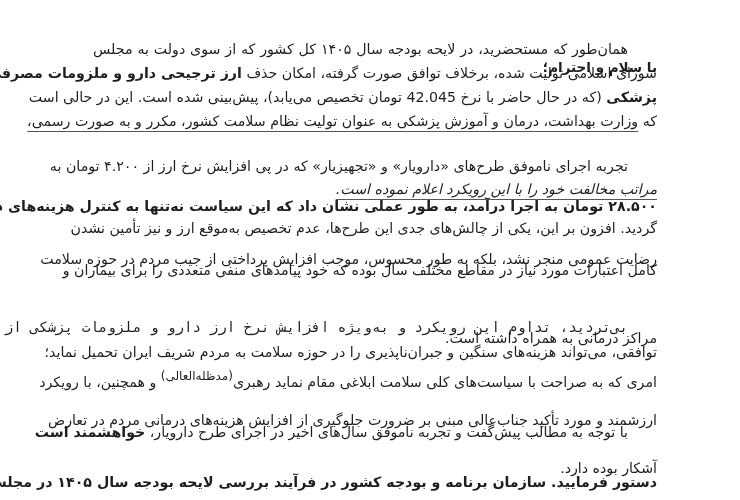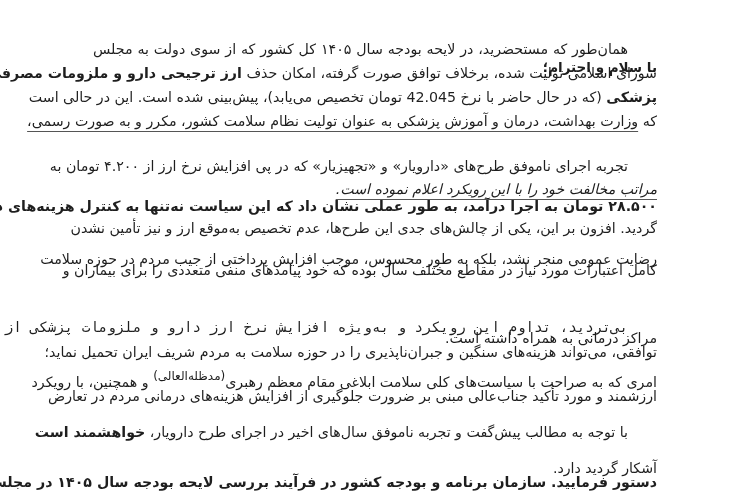--- a/index.html
+++ b/index.html
@@ -103,27 +103,27 @@
     <span>مراکز درمانی به همراه داشته است.</span>
   </div>
 
   <div class="line justify indent" style="top:316px;font-family:Liberation Mono, monospace;">
     <span>بی‌تردید، تداوم این رویکرد و به‌ویژه افزایش نرخ ارز دارو و ملزومات پزشکی از ۲۸.۵۰۰ تومان به ارز</span>
   </div>
   <div class="line justify" style="top:340px;">
     <span>توافقی، می‌تواند هزینه‌های سنگین و جبران‌ناپذیری را در حوزه سلامت به مردم شریف ایران تحمیل نماید؛</span>
   </div>
   <div class="line justify" style="top:364px;">
-    <span>امری که به صراحت با سیاست‌های کلی سلامت ابلاغی مقام معظم رهبری</span><span class="sup">(مدظله‌العالی)</span><span> و همچنین، با رویکرد</span>
+    <span>امری که به صراحت با سیاست‌های کلی سلامت ابلاغی مقام نماید رهبری</span><span class="sup">(مدظله‌العالی)</span><span> و همچنین، با رویکرد</span>
   </div>
-  <div class="line justify" style="top:384px;">
+  <div class="line justify" style="top:408px;">
     <span>ارزشمند و مورد تأکید جناب‌عالی مبنی بر ضرورت جلوگیری از افزایش هزینه‌های درمانی مردم در تعارض</span>
   </div>
   <div class="line last" style="top:412px;">
-    <span>آشکار گردید دارد.</span>
+    <span>آشکار بوده دارد.</span>
   </div>
 
   <div class="line justify indent" style="top:420px;">
     <span>با توجه به مطالب پیش‌گفت و تجربه ناموفق سال‌های اخیر در اجرای طرح دارویار، </span><span class="b">خواهشمند است</span>
   </div>
   <div class="line justify b" style="top:470px;">
     <span>دستور فرمایید. سازمان برنامه و بودجه کشور در فرآیند بررسی لایحه بودجه سال ۱۴۰۵ در مجلس شورای</span>
   </div>
 
 </div>

